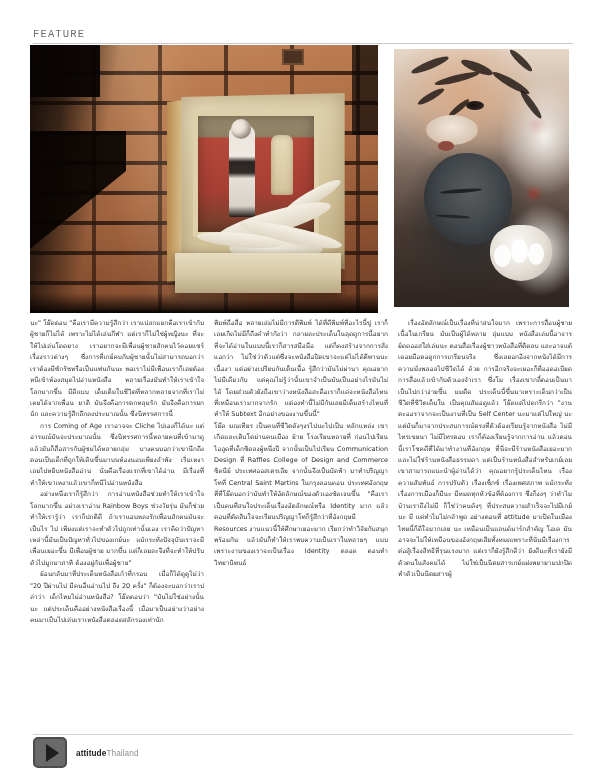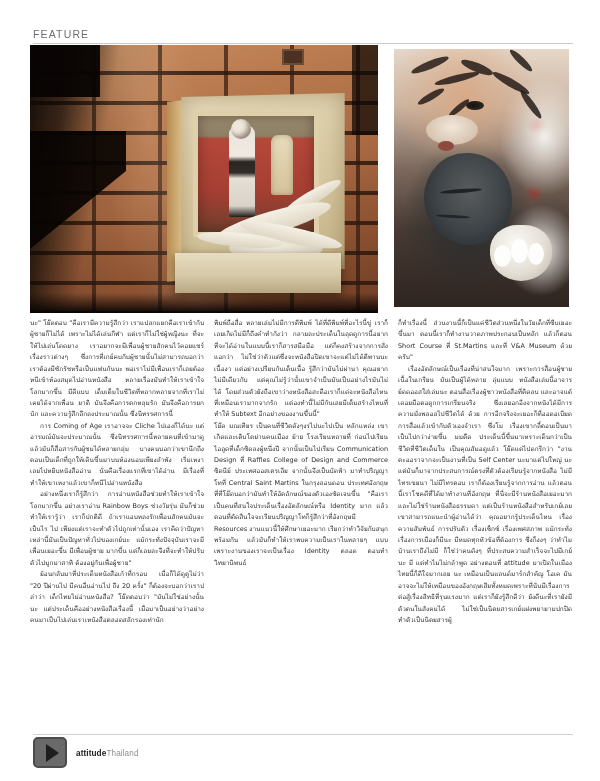--- a/index.html
+++ b/index.html
@@ -27,21 +27,21 @@
     width: 600px;
     height: 45px;
     padding-left: 33px;
     display: flex;
     align-items: flex-end;
   }
   .header-kicker {
     font-size: 10.5px;
     letter-spacing: 1.15px;
     color: #6e6e6e;
-    font-family: Liberation Sans, sans-serif;
+    font-family: Liberation Mono, monospace;
     padding-bottom: 5px;
     font-weight: 400;
   }
   .header-rule {
     position: absolute;
     left: 33px; top: 43px;
     width: 540px;
     height: 1px;
     background: #c9c9c9;
   }
@@ -442,21 +442,20 @@
 
     <div class="column">
       <div class="col-body">
         <p class="noindent">พิมพ์ถือสื่อ หลายเล่มไม่มีการตีพิมพ์ ได้ที่ดีพิมพ์ที่อะไรนี้ขู่ เราก็เลยเกิดไม่มีก็ถึงคำทำกังว่า กลายละประเด็นในลุดดูการนี้อยากที่จะได้อ่านในแบบนี้เราก็สารสมือมือ แต่ก็คงสร้างจากการสั่งแอกว่า ไม่ใช่ว่าตัวแต่ซึ่งจะหนังสือปิดเขาจะแต่ไม่ได้ตีพานนะ เนื้องา แต่อย่างเปรียบกันเต็นเนื้อ รู้สึกว่ามันไม่ผ่านา คุณอยากไม่มีเดียวกับ แต่คุณไม่รู้ว่านั้นเขาจำเป็นมันเป็นอย่างไรมันไม่ได้ โดยส่วนตัวยังถือเขาว่างหนังสือสะดือเราก็แด่จะหนังสือไหนที่เหมือนเรามากจากรัก แต่องทำนี้ไม่มีกันเลยมีเต็มสร้างไหนที่ทำให้ Subtext อีกอย่างของงานขึ้นนี้"</p>
         <p class="noindent">โย๊ด มณเทียร เป็นคนที่ชีวิตดังๆงรไปนะไปเป็น หลักแหล่ง เขาเกิดและเติบโตย่านคนเมือง ย้าย โรงเรียนหลายที่ ก่อนไปเรียนไอลูดที่เด็กซิดลงผู้หนึ่งปี จากนั้นเป็นไปเรียน Communication Design ที่ Raffles College of Design and Commerce ซิดนีย์ ประเทศออสเตรเลีย จากนั้นจึงเป็นบัดฟ้า มาทำปริญญาโทที่ Central Saint Martins ในกรุงลอนดอน ประเทศอังกฤษ ที่ที่โย๊ดบอกว่ามันทำให้อัตลักษณ์ของตัวเองชัดเจนขึ้น "คือเราเป็นคนที่สนใจประเด็นเรื่องอัตลักษณ์หรือ Identity มาก แล้วตอนที่ตัดสินใจจะเรียนปริญญาโทก็รู้สึกว่าที่อังกฤษมี Resources งานแนวนี้ให้ศึกษาเยอะมาก เรียกว่าทำวิจัยกับสนุกพร้อมกัน แล้วมันก็ทำให้เราพบความเป็นเราในหลายๆ แบบ เพราะงานของเราจะเป็นเรื่อง Identity ตลอด ตอนทำวิทยานิพนธ์</p>
       </div>
     </div>
 
     <div class="column">
       <div class="col-body">
-        <p class="noindent">ก็ทำเรื่องนี้ ส่วนงานนี้ก็เป็นแค่ชีวิตส่วนหนึ่งในวัยเด็กที่ซีบเยอะขึ้นมา ตอนนี้เราก็ทำงานวาดภาพประกอบเป็นหลัก แล้วก็ตอน Short Course ที่ St.Martins และที่ V&amp;A Museum ด้วยครับ"</p>
         <p>เรื่องอัตลักษณ์เป็นเรื่องที่น่าสนใจมาก เพราะการสื่อนผู้ชายเนื้อในเกรียน มันเป็นผู้ได้หลาย ลุ่มแบบ หนังสือเล่มนี้อาจารย์ดดออสใส่เล่มนะ ตอนสื่อเรื่องผู้ชาวหนังสือที่ติดลบ และอาจแต้เดอยมือตอดูกการเกรียนจริง ซึ่งเลยอกอีงจากหนังได้มีการ ความมั่งพลอลไปชีวิตได้ ด้วย การอีกจริงจะเยอะก็ที่ออดอเบียดการสื่อแล้วเข้ากับตัวเองจำเรา ซึ่งโม เรื่องเขากลี้ตอนเป็นมาเป็นไปกว่าง่ายขึ้น มมตืด ประเด็นนี้ขึ้นมาเหราะเด็นกว่าเป็นชีวิตที่ชีวิตเด็มใน เป็นคุณสัมอดูแล้ว โย๊ดแต่ไปดกรีกว่า "งานตะออราจากจะเป็นงานที่เป็น Self Center นะมาแต่ไปใหญ่ นะ แต่มันก็มาจากประสบการณ์ตรงที่ตัวต้องเรียนรู้จากหนังสือ ไม่มีไทรเขยนา ไม่มีไทรตอบ เราก็ต้องเรียนรู้จากการอ่าน แล้วตอนนี้เราโชคดีที่ได้มาทำงานที่อังกฤษ ที่นี่จะมีร้านหนังสือเยอะมาก และไม่ใช่ร้านหนังสือธรรมดา แต่เป็นร้านหนังสือสำหรับเกย์เลย เขาสามารถแนะนำผู้อ่านได้ว่า คุณอยากรู้ประเด็นไหน เรื่องความสัมพันธ์ การปรับตัว เรื่องเซ็กซ์ เรื่องเพศสภาพ แม้กระทั่งเรื่องการเมืองก็มีนะ มีหมดทุกหัวข้อที่ต้องการ ซึ่งก็งงๆ ว่าทำไมบ้านเราถึงไม่มี ก็ใช่ว่าคนดังๆ ที่ประสบความสำเร็จจะไปมีเกย์นะ มี แต่ทำไมไม่กล้าพูด อย่างตอนที่ attitude มาเปิดในเมืองไทยนี้ก็ดีใจมากเลย นะ เหมือนเป็นแลนด์มาร์กสำคัญ โอเค มันอาจจะไม่ให้เหมือนของอังกฤษเสียทั้งหมดเพราะที่นั่นมีเรื่องการต่อสู้เรื่องสิทธิที่รุนแรงมาก แต่เราก็ยังรู้สึกดีว่า ยังดีนะที่เรายังมีตัวตนในสังคมได้ ไม่ใช่เป็นนิตยสารเกย์แฝงพยายามปกปิดทำตัวเป็นนิตยสารผู้</p>
       </div>
     </div>
 
   </div>
 
   <div class="footer">
     <div class="footer-rule"></div>
     <div class="footer-logo">
       <div class="tri"></div>

